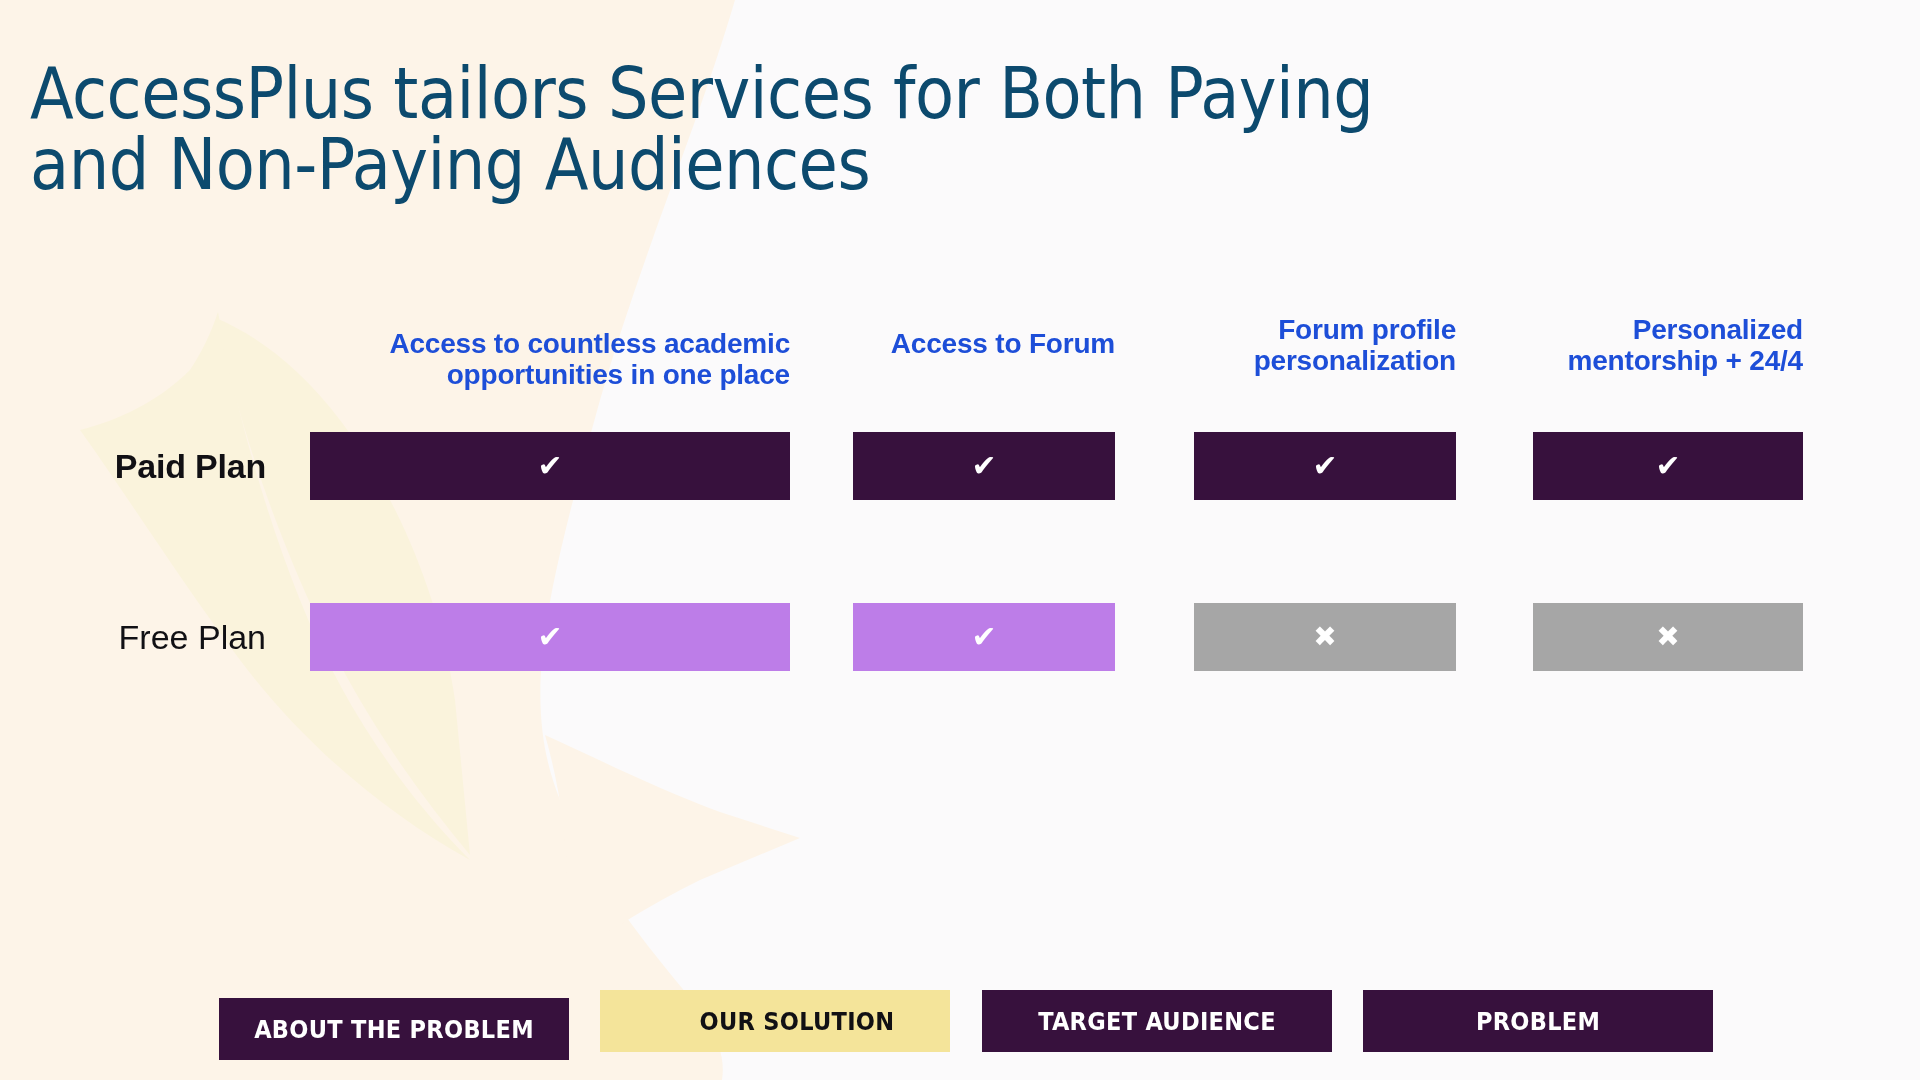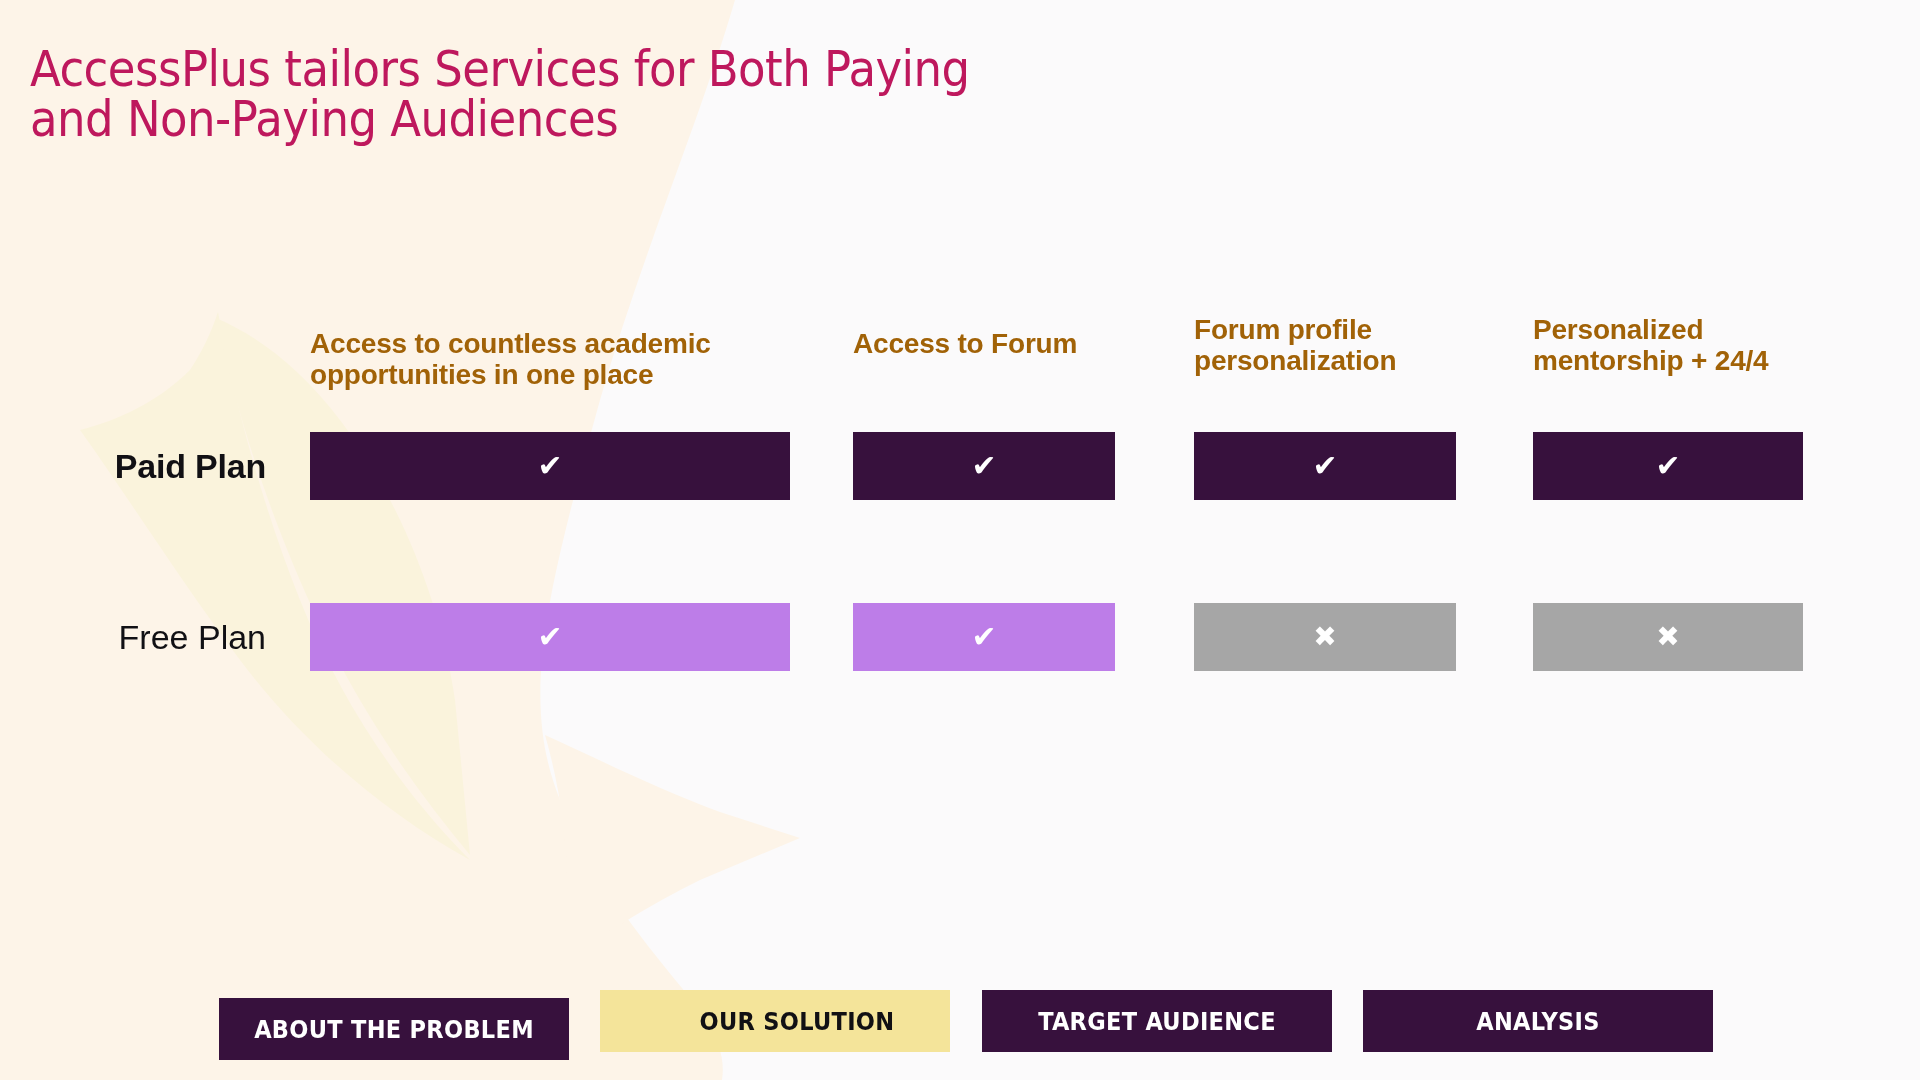--- a/index.html
+++ b/index.html
@@ -31,25 +31,25 @@
     position: absolute;
     inset: 0;
     z-index: 2;
   }
 
   #page-title {
     position: absolute;
     left: 30px;
     top: 10px;
     width: 1800px;
-    font-size: 50px;
+    font-size: 71px;
     line-height: 1.0;
     letter-spacing: -0.5px;
     font-weight: 400;
-    color: #be185d;
+    color: #0c4a6e;
     font-family: "DejaVu Sans", sans-serif;
     font-stretch: condensed;
     white-space: pre-line;
   }
 
   
   #matrix {
     position: absolute;
     left: 0;
     top: 300px;
@@ -58,25 +58,25 @@
 
   .header-row {
     position: absolute;
     left: 0;
     top: 0;
     width: 1920px;
     height: 110px;
   }
   .col-header {
     position: absolute;
-    text-align: left;
+    text-align: right;
     font-size: 28px;
     font-weight: 700;
     line-height: 1.12;
-    color: #a16207;
+    color: #1d4ed8;
     letter-spacing: -0.2px;
   }
   .col-header.c0 { left: 310px;  width: 480px; top: 28px; }
   .col-header.c1 { left: 853px;  width: 262px; top: 28px; }
   .col-header.c2 { left: 1194px; width: 262px; top: 14px; }
   .col-header.c3 { left: 1533px; width: 270px; top: 14px; }
 
   .plan-row {
     position: absolute;
     left: 0;
@@ -224,17 +224,17 @@
     <div class="nav-button n0" style="background-color: rgb(55, 17, 61); color: rgb(255, 255, 255); margin-top: 8px;">
       <span>ABOUT THE PROBLEM</span>
     </div>
     <div class="nav-button n1" style="background-color: rgb(244, 228, 154); color: rgb(17, 16, 20); padding-left: 44px;">
       <span>OUR SOLUTION</span>
     </div>
     <div class="nav-button n2" style="background-color: rgb(55, 17, 61); color: rgb(255, 255, 255);">
       <span>TARGET AUDIENCE</span>
     </div>
     <div class="nav-button n3" style="background-color: rgb(55, 17, 61); color: rgb(255, 255, 255);">
-      <span>ANALYSIS</span>
+      <span>PROBLEM</span>
     </div>
   </nav>
 
 </div>
 
 </body></html>

